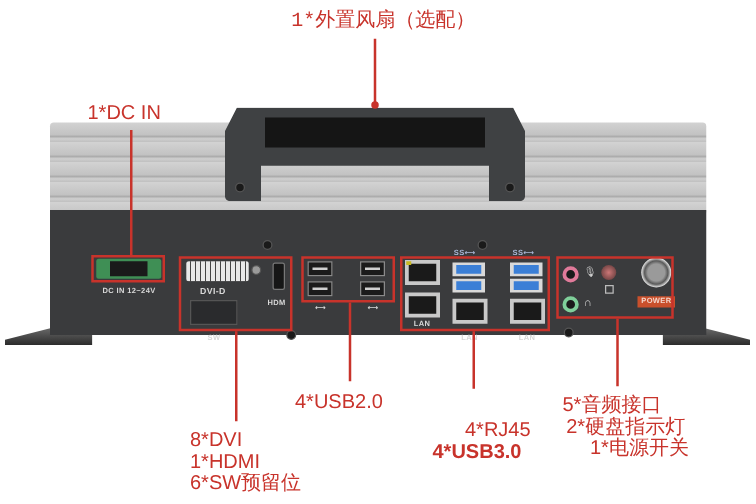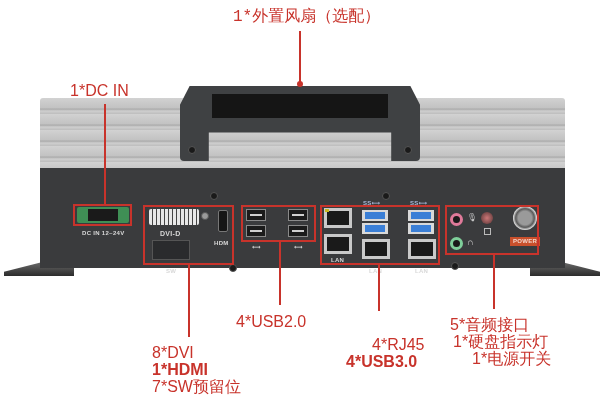--- a/index.html
+++ b/index.html
@@ -97,29 +97,29 @@
 <div class="vline" style="left:299px; top:31px; height:52px;"></div>
 <div class="dot" style="left:297px; top:81px;"></div>
 
 <div class="label" style="left:70px; top:82px;">1*DC IN</div>
 <div class="vline" style="left:104px; top:104px; height:100px;"></div>
 <div class="box" style="left:73px; top:204px; width:59px; height:22px;"></div>
 
 <div class="box" style="left:143px; top:205px; width:91px; height:60px;"></div>
 <div class="vline" style="left:188px; top:265px; height:72px;"></div>
 <div class="label" style="left:152px; top:344px;">8*DVI</div>
-<div class="label" style="left:152px; top:361px;font-weight:bold;">1*HDMI</div>
-<div class="label" style="left:152px; top:378px;">7*SW预留位</div>
+<div class="label" style="left:152px; top:361px;">1*HDMI</div>
+<div class="label" style="left:152px; top:378px;">6*SW预留位</div>
 
 <div class="box" style="left:241px; top:205px; width:75px; height:37px;"></div>
 <div class="vline" style="left:279px; top:242px; height:63px;"></div>
 <div class="label" style="left:236px; top:313px;">4*USB2.0</div>
 
 <div class="box" style="left:320px; top:205px; width:120px; height:60px;"></div>
 <div class="vline" style="left:378px; top:265px; height:46px;"></div>
 <div class="label" style="left:346px; top:336px;margin-left:26px;">4*RJ45</div>
 <div class="label" style="left:346px; top:353px;font-weight:bold;">4*USB3.0</div>
 
 <div class="box" style="left:445px; top:205px; width:94px; height:50px;"></div>
 <div class="vline" style="left:493px; top:255px; height:54px;"></div>
 <div class="label" style="left:450px; top:316px;">5*音频接口</div>
-<div class="label" style="left:453px; top:333px;">1*硬盘指示灯</div>
+<div class="label" style="left:453px; top:333px;">2*硬盘指示灯</div>
 <div class="label" style="left:453px; top:350px;margin-left:19px;">1*电源开关</div>
 
 </body></html>

